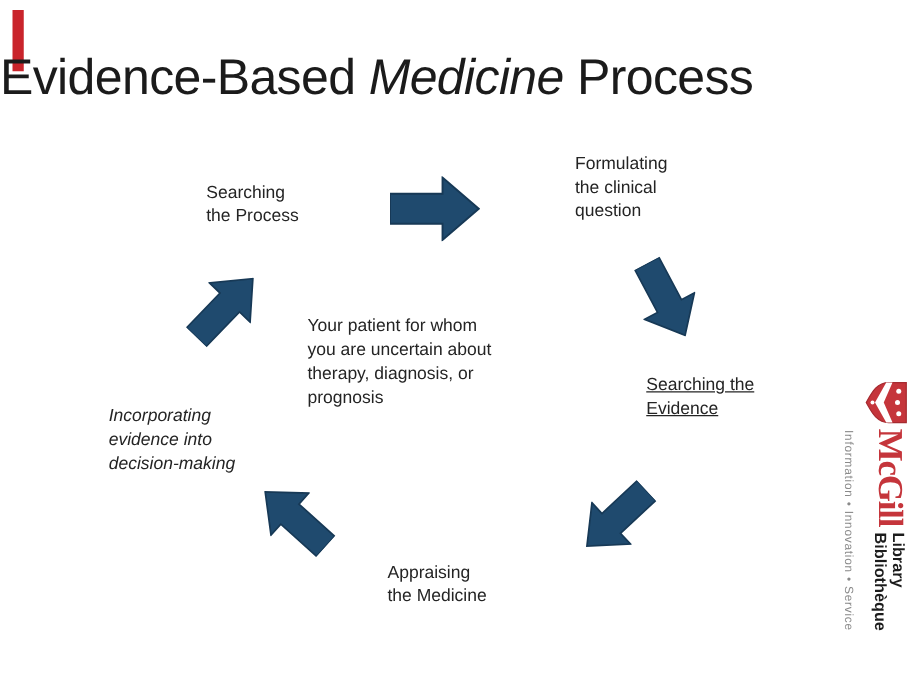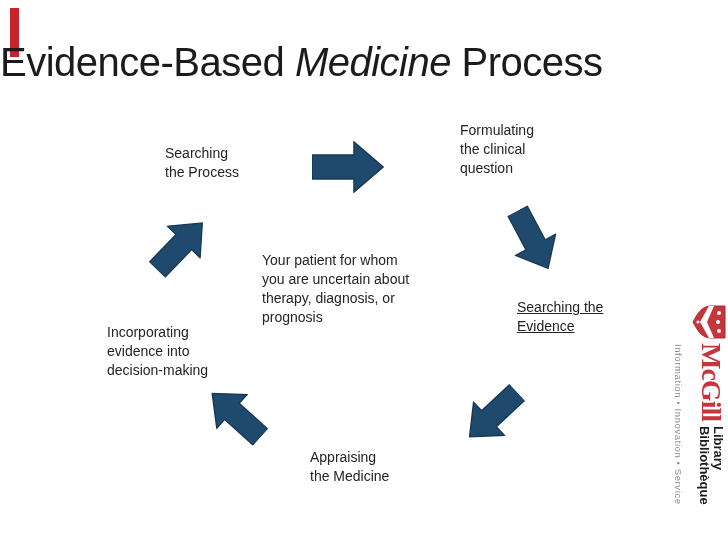--- a/index.html
+++ b/index.html
@@ -56,25 +56,25 @@
 
 <div class="label" style="left:165px;top:144px;">Searching
 the Process</div>
 <div class="label" style="left:460px;top:121px;">Formulating
 the clinical
 question</div>
 <div class="label" style="left:517px;top:298px;text-decoration:underline;">Searching the
 Evidence</div>
 <div class="label" style="left:310px;top:448px;">Appraising
 the Medicine</div>
-<div class="label" style="left:107px;top:323px;">Incorporating
+<div class="label" style="left:87px;top:323px;font-style:italic;">Incorporating
 evidence into
 decision-making</div>
 
-<div class="label" style="left:262px;top:251px;">Your patient for whom
+<div class="label" style="left:246px;top:251px;">Your patient for whom
 you are uncertain about
 therapy, diagnosis, or
 prognosis</div>
 
 <div class="arrow" style="left:348px;top:167px;width:72px;height:52px;transform:translate(-50%,-50%);">
   <svg viewBox="0 0 72 52" preserveAspectRatio="none">
       <polygon points="0,14 42,14 42,1 71,26 42,51 42,38 0,38" fill="#1F4A6E" stroke="#173956" stroke-width="1.5"></polygon>
     </svg>
 </div>
 <div class="arrow" style="left:533px;top:240px;width:66px;height:47px;transform:translate(-50%,-50%) rotate(62deg);">

